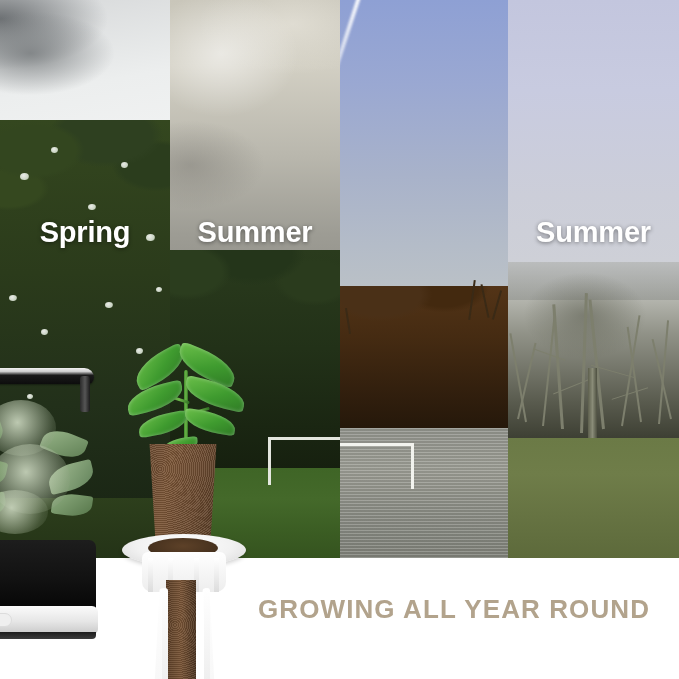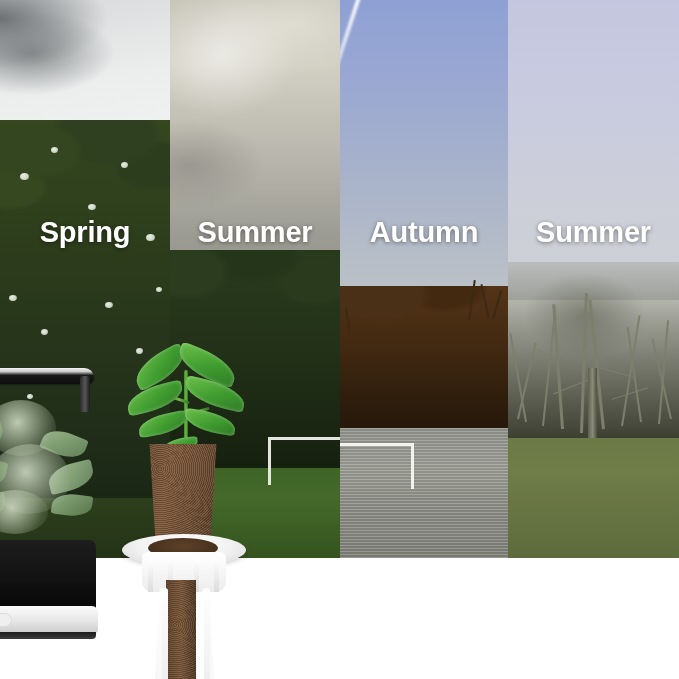--- a/index.html
+++ b/index.html
@@ -240,21 +240,20 @@
         <div class="contrail"></div>
       </div>
       <div class="treeline">
         <span class="bare-tw" style="left:78%;top:-6px;width:2px;height:40px;transform:rotate(8deg);"></span>
         <span class="bare-tw" style="left:86%;top:-2px;width:2px;height:34px;transform:rotate(-12deg);"></span>
         <span class="bare-tw" style="left:93%;top:4px;width:2px;height:30px;transform:rotate(16deg);"></span>
         <span class="bare-tw" style="left:4%;top:22px;width:2px;height:26px;transform:rotate(-9deg);"></span>
       </div>
       <div class="ground"></div>
       <div class="goal-a"></div>
-      <div class="season-label">Autumn</div>
     </div>
 
     <div class="panel p-winter">
       <div class="sky"></div>
       <div class="treeline">
         <span class="branch" style="left:10%;bottom:10%;width:2px;height:90px;transform:rotate(-10deg);"></span>
         <span class="branch" style="left:20%;bottom:8%;width:2px;height:110px;transform:rotate(6deg);"></span>
         <span class="branch" style="left:31%;bottom:6%;width:3px;height:125px;transform:rotate(-4deg);"></span>
         <span class="branch" style="left:42%;bottom:4%;width:3px;height:140px;transform:rotate(2deg);"></span>
         <span class="branch" style="left:55%;bottom:6%;width:3px;height:130px;transform:rotate(-6deg);"></span>
@@ -321,14 +320,15 @@
       <span class="rib" style="left:52px;top:6px;width:5px;height:34px;"></span>
       <span class="rib" style="left:72px;top:6px;width:5px;height:34px;"></span>
     </div>
     <div class="root-core"></div>
     <span class="rib" style="left:30px;top:236px;width:7px;height:443px;transform:rotate(3deg);border-radius:3px;"></span>
     <span class="rib" style="left:96px;top:236px;width:7px;height:443px;transform:rotate(-3deg);border-radius:3px;"></span>
     <span class="rib" style="left:44px;top:236px;width:6px;height:200px;border-radius:3px;"></span>
     <span class="rib" style="left:86px;top:236px;width:6px;height:200px;border-radius:3px;"></span>
   </div>
 
+  <div class="tagline">GROWING ALL YEAR ROUND</div>
 
 </div>
 
 </body></html>

